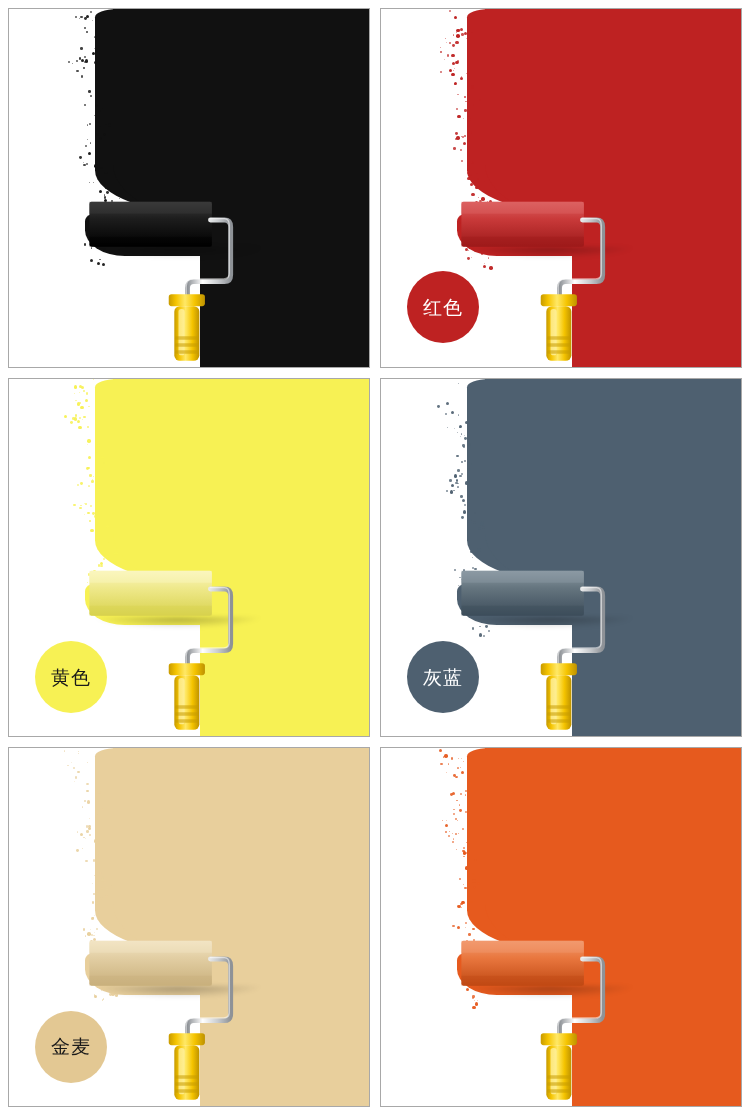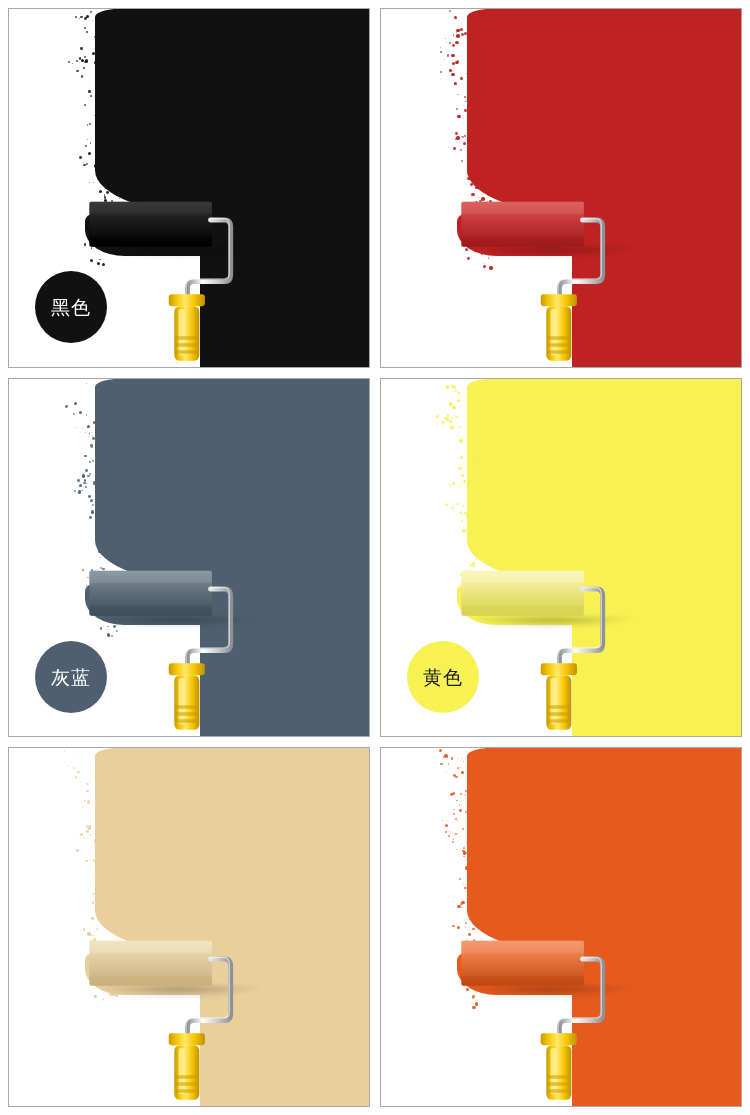--- a/index.html
+++ b/index.html
@@ -249,23 +249,20 @@
           <rect x="116" y="136" width="52" height="17" rx="4" class="h-collar" fill="url(#hand-grad-0)"></rect>
           <rect x="124" y="153" width="36" height="78" rx="8" class="h-grip" fill="url(#hand-grad-0)"></rect>
           <rect x="130" y="157" width="9" height="66" rx="4" class="h-shine" fill="#FFF3A8" opacity="0.75"></rect>
           <rect x="125" y="196" width="34" height="5" rx="2" class="h-rib" fill="#C79A00" opacity="0.55"></rect>
           <rect x="125" y="206" width="34" height="5" rx="2" class="h-rib" fill="#C79A00" opacity="0.55"></rect>
           <rect x="125" y="216" width="34" height="5" rx="2" class="h-rib" fill="#C79A00" opacity="0.55"></rect>
         </g>
       </svg>
     </div>
 
-    <div class="badge" style="background: rgb(17, 17, 17); color: rgb(255, 255, 255);">
-      <span>黑色</span>
-    </div>
   </div>
 
   <div class="swatch-card">
     <div class="paint-area">
       <div class="paint-solid" style="background: rgb(190, 34, 34); border-top-left-radius: 0px;"></div>
       <div class="paint-bulge" style="background: rgb(190, 34, 34); border-bottom-left-radius: 46% 22%; border-top-left-radius: 8% 4%;"></div>
       <div class="paint-bulge-b" style="background: rgb(190, 34, 34); border-bottom-left-radius: 60% 30%;"></div>
       <div class="paint-stripe" style="background: rgb(190, 34, 34); border-bottom-left-radius: 14% 60%; border-top-left-radius: 4% 20%;"></div>
       <div class="speckle">
           <span style="left:55.21%;top:49.39%;width:3.43px;height:3.43px;background:#BE2222;opacity:0.97"></span>
@@ -418,171 +415,22 @@
           <rect x="116" y="136" width="52" height="17" rx="4" class="h-collar" fill="url(#hand-grad-1)"></rect>
           <rect x="124" y="153" width="36" height="78" rx="8" class="h-grip" fill="url(#hand-grad-1)"></rect>
           <rect x="130" y="157" width="9" height="66" rx="4" class="h-shine" fill="#FFF3A8" opacity="0.75"></rect>
           <rect x="125" y="196" width="34" height="5" rx="2" class="h-rib" fill="#C79A00" opacity="0.55"></rect>
           <rect x="125" y="206" width="34" height="5" rx="2" class="h-rib" fill="#C79A00" opacity="0.55"></rect>
           <rect x="125" y="216" width="34" height="5" rx="2" class="h-rib" fill="#C79A00" opacity="0.55"></rect>
         </g>
       </svg>
     </div>
 
-  </div>
-
-  <div class="swatch-card">
-    <div class="paint-area">
-      <div class="paint-solid" style="background: rgb(78, 96, 112); border-top-left-radius: 0px;"></div>
-      <div class="paint-bulge" style="background: rgb(78, 96, 112); border-bottom-left-radius: 46% 22%; border-top-left-radius: 8% 4%;"></div>
-      <div class="paint-bulge-b" style="background: rgb(78, 96, 112); border-bottom-left-radius: 60% 30%;"></div>
-      <div class="paint-stripe" style="background: rgb(78, 96, 112); border-bottom-left-radius: 14% 60%; border-top-left-radius: 4% 20%;"></div>
-      <div class="speckle">
-          <span style="left:16.89%;top:9.67%;width:2.18px;height:2.18px;background:#4E6070;opacity:0.73"></span>
-          <span style="left:32.97%;top:25.27%;width:2.49px;height:2.49px;background:#4E6070;opacity:0.79"></span>
-          <span style="left:66.79%;top:60.00%;width:2.01px;height:2.01px;background:#4E6070;opacity:0.70"></span>
-          <span style="left:41.27%;top:35.17%;width:1.56px;height:1.56px;background:#4E6070;opacity:0.61"></span>
-          <span style="left:28.06%;top:53.28%;width:2.21px;height:2.21px;background:#4E6070;opacity:0.74"></span>
-          <span style="left:45.79%;top:17.89%;width:3.27px;height:3.27px;background:#4E6070;opacity:0.94"></span>
-          <span style="left:27.28%;top:31.00%;width:1.86px;height:1.86px;background:#4E6070;opacity:0.67"></span>
-          <span style="left:64.75%;top:66.06%;width:2.17px;height:2.17px;background:#4E6070;opacity:0.73"></span>
-          <span style="left:33.02%;top:1.27%;width:1.27px;height:1.27px;background:#4E6070;opacity:0.56"></span>
-          <span style="left:33.50%;top:9.93%;width:1.42px;height:1.42px;background:#4E6070;opacity:0.59"></span>
-          <span style="left:52.33%;top:39.75%;width:2.98px;height:2.98px;background:#4E6070;opacity:0.88"></span>
-          <span style="left:70.07%;top:61.32%;width:3.03px;height:3.03px;background:#4E6070;opacity:0.89"></span>
-          <span style="left:48.19%;top:47.86%;width:3.12px;height:3.12px;background:#4E6070;opacity:0.91"></span>
-          <span style="left:58.19%;top:56.21%;width:0.92px;height:0.92px;background:#4E6070;opacity:0.49"></span>
-          <span style="left:32.83%;top:29.97%;width:1.70px;height:1.70px;background:#4E6070;opacity:0.64"></span>
-          <span style="left:18.36%;top:31.05%;width:2.27px;height:2.27px;background:#4E6070;opacity:0.75"></span>
-          <span style="left:24.83%;top:29.41%;width:3.34px;height:3.34px;background:#4E6070;opacity:0.95"></span>
-          <span style="left:59.93%;top:71.21%;width:3.18px;height:3.18px;background:#4E6070;opacity:0.92"></span>
-          <span style="left:37.91%;top:26.50%;width:1.93px;height:1.93px;background:#4E6070;opacity:0.68"></span>
-          <span style="left:51.46%;top:52.78%;width:1.91px;height:1.91px;background:#4E6070;opacity:0.68"></span>
-          <span style="left:31.30%;top:28.31%;width:1.50px;height:1.50px;background:#4E6070;opacity:0.60"></span>
-          <span style="left:25.13%;top:9.01%;width:3.21px;height:3.21px;background:#4E6070;opacity:0.93"></span>
-          <span style="left:23.07%;top:31.22%;width:3.45px;height:3.45px;background:#4E6070;opacity:0.97"></span>
-          <span style="left:39.94%;top:36.81%;width:3.33px;height:3.33px;background:#4E6070;opacity:0.95"></span>
-          <span style="left:63.49%;top:62.26%;width:2.92px;height:2.92px;background:#4E6070;opacity:0.87"></span>
-          <span style="left:59.03%;top:41.46%;width:2.65px;height:2.65px;background:#4E6070;opacity:0.82"></span>
-          <span style="left:35.44%;top:26.90%;width:2.23px;height:2.23px;background:#4E6070;opacity:0.74"></span>
-          <span style="left:36.85%;top:15.25%;width:1.69px;height:1.69px;background:#4E6070;opacity:0.64"></span>
-          <span style="left:40.94%;top:15.81%;width:0.97px;height:0.97px;background:#4E6070;opacity:0.50"></span>
-          <span style="left:32.91%;top:29.14%;width:1.22px;height:1.22px;background:#4E6070;opacity:0.55"></span>
-          <span style="left:55.14%;top:57.28%;width:1.71px;height:1.71px;background:#4E6070;opacity:0.64"></span>
-          <span style="left:25.08%;top:31.12%;width:0.94px;height:0.94px;background:#4E6070;opacity:0.50"></span>
-          <span style="left:63.32%;top:64.41%;width:1.67px;height:1.67px;background:#4E6070;opacity:0.63"></span>
-          <span style="left:45.28%;top:25.06%;width:2.48px;height:2.48px;background:#4E6070;opacity:0.79"></span>
-          <span style="left:51.01%;top:69.47%;width:2.46px;height:2.46px;background:#4E6070;opacity:0.78"></span>
-          <span style="left:70.93%;top:70.32%;width:2.04px;height:2.04px;background:#4E6070;opacity:0.70"></span>
-          <span style="left:31.14%;top:21.22%;width:2.79px;height:2.79px;background:#4E6070;opacity:0.85"></span>
-          <span style="left:49.14%;top:58.07%;width:1.43px;height:1.43px;background:#4E6070;opacity:0.59"></span>
-          <span style="left:68.23%;top:68.83%;width:2.90px;height:2.90px;background:#4E6070;opacity:0.87"></span>
-          <span style="left:35.43%;top:13.42%;width:1.64px;height:1.64px;background:#4E6070;opacity:0.63"></span>
-          <span style="left:44.61%;top:36.15%;width:1.32px;height:1.32px;background:#4E6070;opacity:0.57"></span>
-          <span style="left:62.97%;top:67.95%;width:1.61px;height:1.61px;background:#4E6070;opacity:0.62"></span>
-          <span style="left:36.06%;top:15.94%;width:0.95px;height:0.95px;background:#4E6070;opacity:0.50"></span>
-          <span style="left:50.17%;top:56.24%;width:0.90px;height:0.90px;background:#4E6070;opacity:0.49"></span>
-          <span style="left:63.25%;top:39.80%;width:2.89px;height:2.89px;background:#4E6070;opacity:0.87"></span>
-          <span style="left:46.57%;top:39.33%;width:3.41px;height:3.41px;background:#4E6070;opacity:0.96"></span>
-          <span style="left:33.50%;top:57.56%;width:1.04px;height:1.04px;background:#4E6070;opacity:0.51"></span>
-          <span style="left:55.62%;top:61.23%;width:0.82px;height:0.82px;background:#4E6070;opacity:0.47"></span>
-          <span style="left:35.37%;top:55.39%;width:1.33px;height:1.33px;background:#4E6070;opacity:0.57"></span>
-          <span style="left:7.26%;top:7.48%;width:2.90px;height:2.90px;background:#4E6070;opacity:0.87"></span>
-          <span style="left:60.67%;top:69.04%;width:1.58px;height:1.58px;background:#4E6070;opacity:0.62"></span>
-          <span style="left:39.64%;top:53.34%;width:2.32px;height:2.32px;background:#4E6070;opacity:0.76"></span>
-          <span style="left:63.56%;top:41.26%;width:2.98px;height:2.98px;background:#4E6070;opacity:0.88"></span>
-          <span style="left:39.51%;top:18.83%;width:2.39px;height:2.39px;background:#4E6070;opacity:0.77"></span>
-          <span style="left:37.36%;top:38.53%;width:2.81px;height:2.81px;background:#4E6070;opacity:0.85"></span>
-          <span style="left:54.65%;top:48.55%;width:3.01px;height:3.01px;background:#4E6070;opacity:0.89"></span>
-          <span style="left:62.43%;top:62.71%;width:3.31px;height:3.31px;background:#4E6070;opacity:0.95"></span>
-          <span style="left:36.64%;top:32.62%;width:2.73px;height:2.73px;background:#4E6070;opacity:0.83"></span>
-          <span style="left:45.63%;top:32.60%;width:1.66px;height:1.66px;background:#4E6070;opacity:0.63"></span>
-          <span style="left:41.75%;top:16.35%;width:2.82px;height:2.82px;background:#4E6070;opacity:0.85"></span>
-          <span style="left:57.83%;top:47.41%;width:3.49px;height:3.49px;background:#4E6070;opacity:0.98"></span>
-          <span style="left:41.84%;top:28.75%;width:3.33px;height:3.33px;background:#4E6070;opacity:0.95"></span>
-          <span style="left:62.05%;top:58.57%;width:2.80px;height:2.80px;background:#4E6070;opacity:0.85"></span>
-          <span style="left:51.27%;top:49.74%;width:1.26px;height:1.26px;background:#4E6070;opacity:0.56"></span>
-          <span style="left:54.39%;top:52.81%;width:2.58px;height:2.58px;background:#4E6070;opacity:0.81"></span>
-          <span style="left:54.00%;top:37.39%;width:1.62px;height:1.62px;background:#4E6070;opacity:0.62"></span>
-          <span style="left:39.25%;top:18.25%;width:2.62px;height:2.62px;background:#4E6070;opacity:0.81"></span>
-          <span style="left:32.57%;top:15.00%;width:1.03px;height:1.03px;background:#4E6070;opacity:0.51"></span>
-          <span style="left:30.60%;top:28.09%;width:2.48px;height:2.48px;background:#4E6070;opacity:0.79"></span>
-          <span style="left:50.44%;top:23.72%;width:1.10px;height:1.10px;background:#4E6070;opacity:0.53"></span>
-          <span style="left:18.51%;top:6.55%;width:3.14px;height:3.14px;background:#4E6070;opacity:0.91"></span>
-          <span style="left:41.36%;top:22.84%;width:2.14px;height:2.14px;background:#4E6070;opacity:0.72"></span>
-          <span style="left:34.66%;top:12.87%;width:3.26px;height:3.26px;background:#4E6070;opacity:0.94"></span>
-          <span style="left:61.69%;top:40.15%;width:3.31px;height:3.31px;background:#4E6070;opacity:0.94"></span>
-          <span style="left:60.70%;top:62.79%;width:2.01px;height:2.01px;background:#4E6070;opacity:0.70"></span>
-          <span style="left:37.11%;top:22.95%;width:2.54px;height:2.54px;background:#4E6070;opacity:0.80"></span>
-          <span style="left:30.22%;top:28.86%;width:2.29px;height:2.29px;background:#4E6070;opacity:0.75"></span>
-          <span style="left:72.98%;top:65.91%;width:2.73px;height:2.73px;background:#4E6070;opacity:0.84"></span>
-          <span style="left:49.39%;top:59.53%;width:1.42px;height:1.42px;background:#4E6070;opacity:0.59"></span>
-          <span style="left:28.22%;top:26.78%;width:3.48px;height:3.48px;background:#4E6070;opacity:0.98"></span>
-          <span style="left:59.55%;top:58.56%;width:3.26px;height:3.26px;background:#4E6070;opacity:0.94"></span>
-          <span style="left:64.58%;top:66.08%;width:2.70px;height:2.70px;background:#4E6070;opacity:0.83"></span>
-          <span style="left:42.58%;top:11.80%;width:3.25px;height:3.25px;background:#4E6070;opacity:0.93"></span>
-          <span style="left:22.30%;top:28.06%;width:2.51px;height:2.51px;background:#4E6070;opacity:0.79"></span>
-          <span style="left:42.99%;top:55.56%;width:3.45px;height:3.45px;background:#4E6070;opacity:0.97"></span>
-          <span style="left:29.15%;top:13.72%;width:0.85px;height:0.85px;background:#4E6070;opacity:0.48"></span>
-          <span style="left:19.52%;top:13.49%;width:1.35px;height:1.35px;background:#4E6070;opacity:0.57"></span>
-          <span style="left:65.78%;top:71.65%;width:1.91px;height:1.91px;background:#4E6070;opacity:0.68"></span>
-          <span style="left:62.39%;top:63.61%;width:3.50px;height:3.50px;background:#4E6070;opacity:0.98"></span>
-          <span style="left:38.50%;top:33.56%;width:3.00px;height:3.00px;background:#4E6070;opacity:0.89"></span>
-          <span style="left:37.54%;top:56.08%;width:0.96px;height:0.96px;background:#4E6070;opacity:0.50"></span>
-          <span style="left:45.79%;top:18.38%;width:3.28px;height:3.28px;background:#4E6070;opacity:0.94"></span>
-        </div>
-    </div>
-
-    <div class="roller-shadow"></div>
-
-    <div class="roller">
-      <svg viewBox="0 0 300 240" preserveAspectRatio="none" aria-hidden="true">
-        <defs>
-          <linearGradient class="g-rol" x1="0" y1="0" x2="0" y2="1" id="rol-grad-3">
-            <stop offset="0" class="s-light" stop-color="#8C9AA3"></stop>
-            <stop offset="0.38" class="s-mid" stop-color="#65757F"></stop>
-            <stop offset="1" class="s-dark" stop-color="#3D4D5B"></stop>
-          </linearGradient>
-          <linearGradient class="g-bar" x1="0" y1="0" x2="1" y2="0" id="bar-grad-3">
-            <stop offset="0" stop-color="#8e9297"></stop>
-            <stop offset="0.35" stop-color="#ffffff"></stop>
-            <stop offset="0.70" stop-color="#c9cccf"></stop>
-            <stop offset="1" stop-color="#8e9297"></stop>
-          </linearGradient>
-          <linearGradient class="g-hand" x1="0" y1="0" x2="1" y2="0" id="hand-grad-3">
-            <stop offset="0" stop-color="#C79A00"></stop>
-            <stop offset="0.20" stop-color="#F5C400"></stop>
-            <stop offset="0.45" stop-color="#FFE866"></stop>
-            <stop offset="0.72" stop-color="#F5C400"></stop>
-            <stop offset="1" stop-color="#BE9200"></stop>
-          </linearGradient>
-        </defs>
-
-        <g class="rol-cyl">
-          <rect x="2" y="4" width="176" height="64" rx="3" class="rol-body" fill="url(#rol-grad-3)"></rect>
-          <rect x="2" y="4" width="176" height="17" class="rol-top" fill="#8C9AA3" opacity="0.45"></rect>
-          <rect x="2" y="54" width="176" height="14" class="rol-bot" fill="#3D4D5B" opacity="0.40"></rect>
-        </g>
-
-        <path d="M176 30 L196 30 Q205 30 205 40 L205 108 Q205 118 196 118 L152 118 Q143 118 143 127 L143 140" fill="none" stroke="url(#bar-grad-3)" class="frame-stroke" stroke-width="7" stroke-linecap="round" stroke-linejoin="round"></path>
-        <path d="M176 28 L196 28 Q203 28 203 38 L203 106 Q203 114 195 114 L152 114 Q141 114 141 125 L141 140" fill="none" stroke="#ffffff" opacity="0.55" stroke-width="2" stroke-linecap="round" stroke-linejoin="round"></path>
-
-        <g class="handle">
-          <rect x="116" y="136" width="52" height="17" rx="4" class="h-collar" fill="url(#hand-grad-3)"></rect>
-          <rect x="124" y="153" width="36" height="78" rx="8" class="h-grip" fill="url(#hand-grad-3)"></rect>
-          <rect x="130" y="157" width="9" height="66" rx="4" class="h-shine" fill="#FFF3A8" opacity="0.75"></rect>
-          <rect x="125" y="196" width="34" height="5" rx="2" class="h-rib" fill="#C79A00" opacity="0.55"></rect>
-          <rect x="125" y="206" width="34" height="5" rx="2" class="h-rib" fill="#C79A00" opacity="0.55"></rect>
-          <rect x="125" y="216" width="34" height="5" rx="2" class="h-rib" fill="#C79A00" opacity="0.55"></rect>
-        </g>
-      </svg>
-    </div>
-
-    <div class="badge" style="background: rgb(78, 96, 112); color: rgb(255, 255, 255);">
-      <span>灰蓝</span>
+    <div class="badge" style="background: rgb(190, 34, 34); color: rgb(255, 255, 255);">
+      <span>红色</span>
     </div>
   </div>
 
   <div class="swatch-card">
     <div class="paint-area">
       <div class="paint-solid" style="background: rgb(247, 241, 84); border-top-left-radius: 0px;"></div>
       <div class="paint-bulge" style="background: rgb(247, 241, 84); border-bottom-left-radius: 46% 22%; border-top-left-radius: 8% 4%;"></div>
       <div class="paint-bulge-b" style="background: rgb(247, 241, 84); border-bottom-left-radius: 60% 30%;"></div>
       <div class="paint-stripe" style="background: rgb(247, 241, 84); border-bottom-left-radius: 14% 60%; border-top-left-radius: 4% 20%;"></div>
       <div class="speckle">
@@ -731,20 +579,172 @@
       </svg>
     </div>
 
     <div class="badge" style="background: rgb(247, 241, 84); color: rgb(26, 26, 26);">
       <span>黄色</span>
     </div>
   </div>
 
   <div class="swatch-card">
     <div class="paint-area">
+      <div class="paint-solid" style="background: rgb(78, 96, 112); border-top-left-radius: 0px;"></div>
+      <div class="paint-bulge" style="background: rgb(78, 96, 112); border-bottom-left-radius: 46% 22%; border-top-left-radius: 8% 4%;"></div>
+      <div class="paint-bulge-b" style="background: rgb(78, 96, 112); border-bottom-left-radius: 60% 30%;"></div>
+      <div class="paint-stripe" style="background: rgb(78, 96, 112); border-bottom-left-radius: 14% 60%; border-top-left-radius: 4% 20%;"></div>
+      <div class="speckle">
+          <span style="left:16.89%;top:9.67%;width:2.18px;height:2.18px;background:#4E6070;opacity:0.73"></span>
+          <span style="left:32.97%;top:25.27%;width:2.49px;height:2.49px;background:#4E6070;opacity:0.79"></span>
+          <span style="left:66.79%;top:60.00%;width:2.01px;height:2.01px;background:#4E6070;opacity:0.70"></span>
+          <span style="left:41.27%;top:35.17%;width:1.56px;height:1.56px;background:#4E6070;opacity:0.61"></span>
+          <span style="left:28.06%;top:53.28%;width:2.21px;height:2.21px;background:#4E6070;opacity:0.74"></span>
+          <span style="left:45.79%;top:17.89%;width:3.27px;height:3.27px;background:#4E6070;opacity:0.94"></span>
+          <span style="left:27.28%;top:31.00%;width:1.86px;height:1.86px;background:#4E6070;opacity:0.67"></span>
+          <span style="left:64.75%;top:66.06%;width:2.17px;height:2.17px;background:#4E6070;opacity:0.73"></span>
+          <span style="left:33.02%;top:1.27%;width:1.27px;height:1.27px;background:#4E6070;opacity:0.56"></span>
+          <span style="left:33.50%;top:9.93%;width:1.42px;height:1.42px;background:#4E6070;opacity:0.59"></span>
+          <span style="left:52.33%;top:39.75%;width:2.98px;height:2.98px;background:#4E6070;opacity:0.88"></span>
+          <span style="left:70.07%;top:61.32%;width:3.03px;height:3.03px;background:#4E6070;opacity:0.89"></span>
+          <span style="left:48.19%;top:47.86%;width:3.12px;height:3.12px;background:#4E6070;opacity:0.91"></span>
+          <span style="left:58.19%;top:56.21%;width:0.92px;height:0.92px;background:#4E6070;opacity:0.49"></span>
+          <span style="left:32.83%;top:29.97%;width:1.70px;height:1.70px;background:#4E6070;opacity:0.64"></span>
+          <span style="left:18.36%;top:31.05%;width:2.27px;height:2.27px;background:#4E6070;opacity:0.75"></span>
+          <span style="left:24.83%;top:29.41%;width:3.34px;height:3.34px;background:#4E6070;opacity:0.95"></span>
+          <span style="left:59.93%;top:71.21%;width:3.18px;height:3.18px;background:#4E6070;opacity:0.92"></span>
+          <span style="left:37.91%;top:26.50%;width:1.93px;height:1.93px;background:#4E6070;opacity:0.68"></span>
+          <span style="left:51.46%;top:52.78%;width:1.91px;height:1.91px;background:#4E6070;opacity:0.68"></span>
+          <span style="left:31.30%;top:28.31%;width:1.50px;height:1.50px;background:#4E6070;opacity:0.60"></span>
+          <span style="left:25.13%;top:9.01%;width:3.21px;height:3.21px;background:#4E6070;opacity:0.93"></span>
+          <span style="left:23.07%;top:31.22%;width:3.45px;height:3.45px;background:#4E6070;opacity:0.97"></span>
+          <span style="left:39.94%;top:36.81%;width:3.33px;height:3.33px;background:#4E6070;opacity:0.95"></span>
+          <span style="left:63.49%;top:62.26%;width:2.92px;height:2.92px;background:#4E6070;opacity:0.87"></span>
+          <span style="left:59.03%;top:41.46%;width:2.65px;height:2.65px;background:#4E6070;opacity:0.82"></span>
+          <span style="left:35.44%;top:26.90%;width:2.23px;height:2.23px;background:#4E6070;opacity:0.74"></span>
+          <span style="left:36.85%;top:15.25%;width:1.69px;height:1.69px;background:#4E6070;opacity:0.64"></span>
+          <span style="left:40.94%;top:15.81%;width:0.97px;height:0.97px;background:#4E6070;opacity:0.50"></span>
+          <span style="left:32.91%;top:29.14%;width:1.22px;height:1.22px;background:#4E6070;opacity:0.55"></span>
+          <span style="left:55.14%;top:57.28%;width:1.71px;height:1.71px;background:#4E6070;opacity:0.64"></span>
+          <span style="left:25.08%;top:31.12%;width:0.94px;height:0.94px;background:#4E6070;opacity:0.50"></span>
+          <span style="left:63.32%;top:64.41%;width:1.67px;height:1.67px;background:#4E6070;opacity:0.63"></span>
+          <span style="left:45.28%;top:25.06%;width:2.48px;height:2.48px;background:#4E6070;opacity:0.79"></span>
+          <span style="left:51.01%;top:69.47%;width:2.46px;height:2.46px;background:#4E6070;opacity:0.78"></span>
+          <span style="left:70.93%;top:70.32%;width:2.04px;height:2.04px;background:#4E6070;opacity:0.70"></span>
+          <span style="left:31.14%;top:21.22%;width:2.79px;height:2.79px;background:#4E6070;opacity:0.85"></span>
+          <span style="left:49.14%;top:58.07%;width:1.43px;height:1.43px;background:#4E6070;opacity:0.59"></span>
+          <span style="left:68.23%;top:68.83%;width:2.90px;height:2.90px;background:#4E6070;opacity:0.87"></span>
+          <span style="left:35.43%;top:13.42%;width:1.64px;height:1.64px;background:#4E6070;opacity:0.63"></span>
+          <span style="left:44.61%;top:36.15%;width:1.32px;height:1.32px;background:#4E6070;opacity:0.57"></span>
+          <span style="left:62.97%;top:67.95%;width:1.61px;height:1.61px;background:#4E6070;opacity:0.62"></span>
+          <span style="left:36.06%;top:15.94%;width:0.95px;height:0.95px;background:#4E6070;opacity:0.50"></span>
+          <span style="left:50.17%;top:56.24%;width:0.90px;height:0.90px;background:#4E6070;opacity:0.49"></span>
+          <span style="left:63.25%;top:39.80%;width:2.89px;height:2.89px;background:#4E6070;opacity:0.87"></span>
+          <span style="left:46.57%;top:39.33%;width:3.41px;height:3.41px;background:#4E6070;opacity:0.96"></span>
+          <span style="left:33.50%;top:57.56%;width:1.04px;height:1.04px;background:#4E6070;opacity:0.51"></span>
+          <span style="left:55.62%;top:61.23%;width:0.82px;height:0.82px;background:#4E6070;opacity:0.47"></span>
+          <span style="left:35.37%;top:55.39%;width:1.33px;height:1.33px;background:#4E6070;opacity:0.57"></span>
+          <span style="left:7.26%;top:7.48%;width:2.90px;height:2.90px;background:#4E6070;opacity:0.87"></span>
+          <span style="left:60.67%;top:69.04%;width:1.58px;height:1.58px;background:#4E6070;opacity:0.62"></span>
+          <span style="left:39.64%;top:53.34%;width:2.32px;height:2.32px;background:#4E6070;opacity:0.76"></span>
+          <span style="left:63.56%;top:41.26%;width:2.98px;height:2.98px;background:#4E6070;opacity:0.88"></span>
+          <span style="left:39.51%;top:18.83%;width:2.39px;height:2.39px;background:#4E6070;opacity:0.77"></span>
+          <span style="left:37.36%;top:38.53%;width:2.81px;height:2.81px;background:#4E6070;opacity:0.85"></span>
+          <span style="left:54.65%;top:48.55%;width:3.01px;height:3.01px;background:#4E6070;opacity:0.89"></span>
+          <span style="left:62.43%;top:62.71%;width:3.31px;height:3.31px;background:#4E6070;opacity:0.95"></span>
+          <span style="left:36.64%;top:32.62%;width:2.73px;height:2.73px;background:#4E6070;opacity:0.83"></span>
+          <span style="left:45.63%;top:32.60%;width:1.66px;height:1.66px;background:#4E6070;opacity:0.63"></span>
+          <span style="left:41.75%;top:16.35%;width:2.82px;height:2.82px;background:#4E6070;opacity:0.85"></span>
+          <span style="left:57.83%;top:47.41%;width:3.49px;height:3.49px;background:#4E6070;opacity:0.98"></span>
+          <span style="left:41.84%;top:28.75%;width:3.33px;height:3.33px;background:#4E6070;opacity:0.95"></span>
+          <span style="left:62.05%;top:58.57%;width:2.80px;height:2.80px;background:#4E6070;opacity:0.85"></span>
+          <span style="left:51.27%;top:49.74%;width:1.26px;height:1.26px;background:#4E6070;opacity:0.56"></span>
+          <span style="left:54.39%;top:52.81%;width:2.58px;height:2.58px;background:#4E6070;opacity:0.81"></span>
+          <span style="left:54.00%;top:37.39%;width:1.62px;height:1.62px;background:#4E6070;opacity:0.62"></span>
+          <span style="left:39.25%;top:18.25%;width:2.62px;height:2.62px;background:#4E6070;opacity:0.81"></span>
+          <span style="left:32.57%;top:15.00%;width:1.03px;height:1.03px;background:#4E6070;opacity:0.51"></span>
+          <span style="left:30.60%;top:28.09%;width:2.48px;height:2.48px;background:#4E6070;opacity:0.79"></span>
+          <span style="left:50.44%;top:23.72%;width:1.10px;height:1.10px;background:#4E6070;opacity:0.53"></span>
+          <span style="left:18.51%;top:6.55%;width:3.14px;height:3.14px;background:#4E6070;opacity:0.91"></span>
+          <span style="left:41.36%;top:22.84%;width:2.14px;height:2.14px;background:#4E6070;opacity:0.72"></span>
+          <span style="left:34.66%;top:12.87%;width:3.26px;height:3.26px;background:#4E6070;opacity:0.94"></span>
+          <span style="left:61.69%;top:40.15%;width:3.31px;height:3.31px;background:#4E6070;opacity:0.94"></span>
+          <span style="left:60.70%;top:62.79%;width:2.01px;height:2.01px;background:#4E6070;opacity:0.70"></span>
+          <span style="left:37.11%;top:22.95%;width:2.54px;height:2.54px;background:#4E6070;opacity:0.80"></span>
+          <span style="left:30.22%;top:28.86%;width:2.29px;height:2.29px;background:#4E6070;opacity:0.75"></span>
+          <span style="left:72.98%;top:65.91%;width:2.73px;height:2.73px;background:#4E6070;opacity:0.84"></span>
+          <span style="left:49.39%;top:59.53%;width:1.42px;height:1.42px;background:#4E6070;opacity:0.59"></span>
+          <span style="left:28.22%;top:26.78%;width:3.48px;height:3.48px;background:#4E6070;opacity:0.98"></span>
+          <span style="left:59.55%;top:58.56%;width:3.26px;height:3.26px;background:#4E6070;opacity:0.94"></span>
+          <span style="left:64.58%;top:66.08%;width:2.70px;height:2.70px;background:#4E6070;opacity:0.83"></span>
+          <span style="left:42.58%;top:11.80%;width:3.25px;height:3.25px;background:#4E6070;opacity:0.93"></span>
+          <span style="left:22.30%;top:28.06%;width:2.51px;height:2.51px;background:#4E6070;opacity:0.79"></span>
+          <span style="left:42.99%;top:55.56%;width:3.45px;height:3.45px;background:#4E6070;opacity:0.97"></span>
+          <span style="left:29.15%;top:13.72%;width:0.85px;height:0.85px;background:#4E6070;opacity:0.48"></span>
+          <span style="left:19.52%;top:13.49%;width:1.35px;height:1.35px;background:#4E6070;opacity:0.57"></span>
+          <span style="left:65.78%;top:71.65%;width:1.91px;height:1.91px;background:#4E6070;opacity:0.68"></span>
+          <span style="left:62.39%;top:63.61%;width:3.50px;height:3.50px;background:#4E6070;opacity:0.98"></span>
+          <span style="left:38.50%;top:33.56%;width:3.00px;height:3.00px;background:#4E6070;opacity:0.89"></span>
+          <span style="left:37.54%;top:56.08%;width:0.96px;height:0.96px;background:#4E6070;opacity:0.50"></span>
+          <span style="left:45.79%;top:18.38%;width:3.28px;height:3.28px;background:#4E6070;opacity:0.94"></span>
+        </div>
+    </div>
+
+    <div class="roller-shadow"></div>
+
+    <div class="roller">
+      <svg viewBox="0 0 300 240" preserveAspectRatio="none" aria-hidden="true">
+        <defs>
+          <linearGradient class="g-rol" x1="0" y1="0" x2="0" y2="1" id="rol-grad-3">
+            <stop offset="0" class="s-light" stop-color="#8C9AA3"></stop>
+            <stop offset="0.38" class="s-mid" stop-color="#65757F"></stop>
+            <stop offset="1" class="s-dark" stop-color="#3D4D5B"></stop>
+          </linearGradient>
+          <linearGradient class="g-bar" x1="0" y1="0" x2="1" y2="0" id="bar-grad-3">
+            <stop offset="0" stop-color="#8e9297"></stop>
+            <stop offset="0.35" stop-color="#ffffff"></stop>
+            <stop offset="0.70" stop-color="#c9cccf"></stop>
+            <stop offset="1" stop-color="#8e9297"></stop>
+          </linearGradient>
+          <linearGradient class="g-hand" x1="0" y1="0" x2="1" y2="0" id="hand-grad-3">
+            <stop offset="0" stop-color="#C79A00"></stop>
+            <stop offset="0.20" stop-color="#F5C400"></stop>
+            <stop offset="0.45" stop-color="#FFE866"></stop>
+            <stop offset="0.72" stop-color="#F5C400"></stop>
+            <stop offset="1" stop-color="#BE9200"></stop>
+          </linearGradient>
+        </defs>
+
+        <g class="rol-cyl">
+          <rect x="2" y="4" width="176" height="64" rx="3" class="rol-body" fill="url(#rol-grad-3)"></rect>
+          <rect x="2" y="4" width="176" height="17" class="rol-top" fill="#8C9AA3" opacity="0.45"></rect>
+          <rect x="2" y="54" width="176" height="14" class="rol-bot" fill="#3D4D5B" opacity="0.40"></rect>
+        </g>
+
+        <path d="M176 30 L196 30 Q205 30 205 40 L205 108 Q205 118 196 118 L152 118 Q143 118 143 127 L143 140" fill="none" stroke="url(#bar-grad-3)" class="frame-stroke" stroke-width="7" stroke-linecap="round" stroke-linejoin="round"></path>
+        <path d="M176 28 L196 28 Q203 28 203 38 L203 106 Q203 114 195 114 L152 114 Q141 114 141 125 L141 140" fill="none" stroke="#ffffff" opacity="0.55" stroke-width="2" stroke-linecap="round" stroke-linejoin="round"></path>
+
+        <g class="handle">
+          <rect x="116" y="136" width="52" height="17" rx="4" class="h-collar" fill="url(#hand-grad-3)"></rect>
+          <rect x="124" y="153" width="36" height="78" rx="8" class="h-grip" fill="url(#hand-grad-3)"></rect>
+          <rect x="130" y="157" width="9" height="66" rx="4" class="h-shine" fill="#FFF3A8" opacity="0.75"></rect>
+          <rect x="125" y="196" width="34" height="5" rx="2" class="h-rib" fill="#C79A00" opacity="0.55"></rect>
+          <rect x="125" y="206" width="34" height="5" rx="2" class="h-rib" fill="#C79A00" opacity="0.55"></rect>
+          <rect x="125" y="216" width="34" height="5" rx="2" class="h-rib" fill="#C79A00" opacity="0.55"></rect>
+        </g>
+      </svg>
+    </div>
+
+    <div class="badge" style="background: rgb(78, 96, 112); color: rgb(255, 255, 255);">
+      <span>灰蓝</span>
+    </div>
+  </div>
+
+  <div class="swatch-card">
+    <div class="paint-area">
       <div class="paint-solid" style="background: rgb(232, 207, 156); border-top-left-radius: 0px;"></div>
       <div class="paint-bulge" style="background: rgb(232, 207, 156); border-bottom-left-radius: 46% 22%; border-top-left-radius: 8% 4%;"></div>
       <div class="paint-bulge-b" style="background: rgb(232, 207, 156); border-bottom-left-radius: 60% 30%;"></div>
       <div class="paint-stripe" style="background: rgb(232, 207, 156); border-bottom-left-radius: 14% 60%; border-top-left-radius: 4% 20%;"></div>
       <div class="speckle">
           <span style="left:18.85%;top:9.07%;width:0.86px;height:0.86px;background:#E8CF9C;opacity:0.48"></span>
           <span style="left:57.97%;top:60.67%;width:3.21px;height:3.21px;background:#E8CF9C;opacity:0.93"></span>
           <span style="left:38.85%;top:53.66%;width:3.07px;height:3.07px;background:#E8CF9C;opacity:0.90"></span>
           <span style="left:39.22%;top:50.39%;width:0.92px;height:0.92px;background:#E8CF9C;opacity:0.49"></span>
           <span style="left:67.63%;top:62.96%;width:1.16px;height:1.16px;background:#E8CF9C;opacity:0.54"></span>
@@ -880,20 +880,23 @@
           <rect x="116" y="136" width="52" height="17" rx="4" class="h-collar" fill="url(#hand-grad-4)"></rect>
           <rect x="124" y="153" width="36" height="78" rx="8" class="h-grip" fill="url(#hand-grad-4)"></rect>
           <rect x="130" y="157" width="9" height="66" rx="4" class="h-shine" fill="#FFF3A8" opacity="0.75"></rect>
           <rect x="125" y="196" width="34" height="5" rx="2" class="h-rib" fill="#C79A00" opacity="0.55"></rect>
           <rect x="125" y="206" width="34" height="5" rx="2" class="h-rib" fill="#C79A00" opacity="0.55"></rect>
           <rect x="125" y="216" width="34" height="5" rx="2" class="h-rib" fill="#C79A00" opacity="0.55"></rect>
         </g>
       </svg>
     </div>
 
+    <div class="badge" style="background: rgb(227, 200, 147); color: rgb(26, 26, 26);">
+      <span>金麦</span>
+    </div>
   </div>
 
   <div class="swatch-card">
     <div class="paint-area">
       <div class="paint-solid" style="background: rgb(230, 90, 30); border-top-left-radius: 0px;"></div>
       <div class="paint-bulge" style="background: rgb(230, 90, 30); border-bottom-left-radius: 46% 22%; border-top-left-radius: 8% 4%;"></div>
       <div class="paint-bulge-b" style="background: rgb(230, 90, 30); border-bottom-left-radius: 60% 30%;"></div>
       <div class="paint-stripe" style="background: rgb(230, 90, 30); border-bottom-left-radius: 14% 60%; border-top-left-radius: 4% 20%;"></div>
       <div class="speckle">
           <span style="left:33.36%;top:43.89%;width:3.15px;height:3.15px;background:#E65A1E;opacity:0.91"></span>

